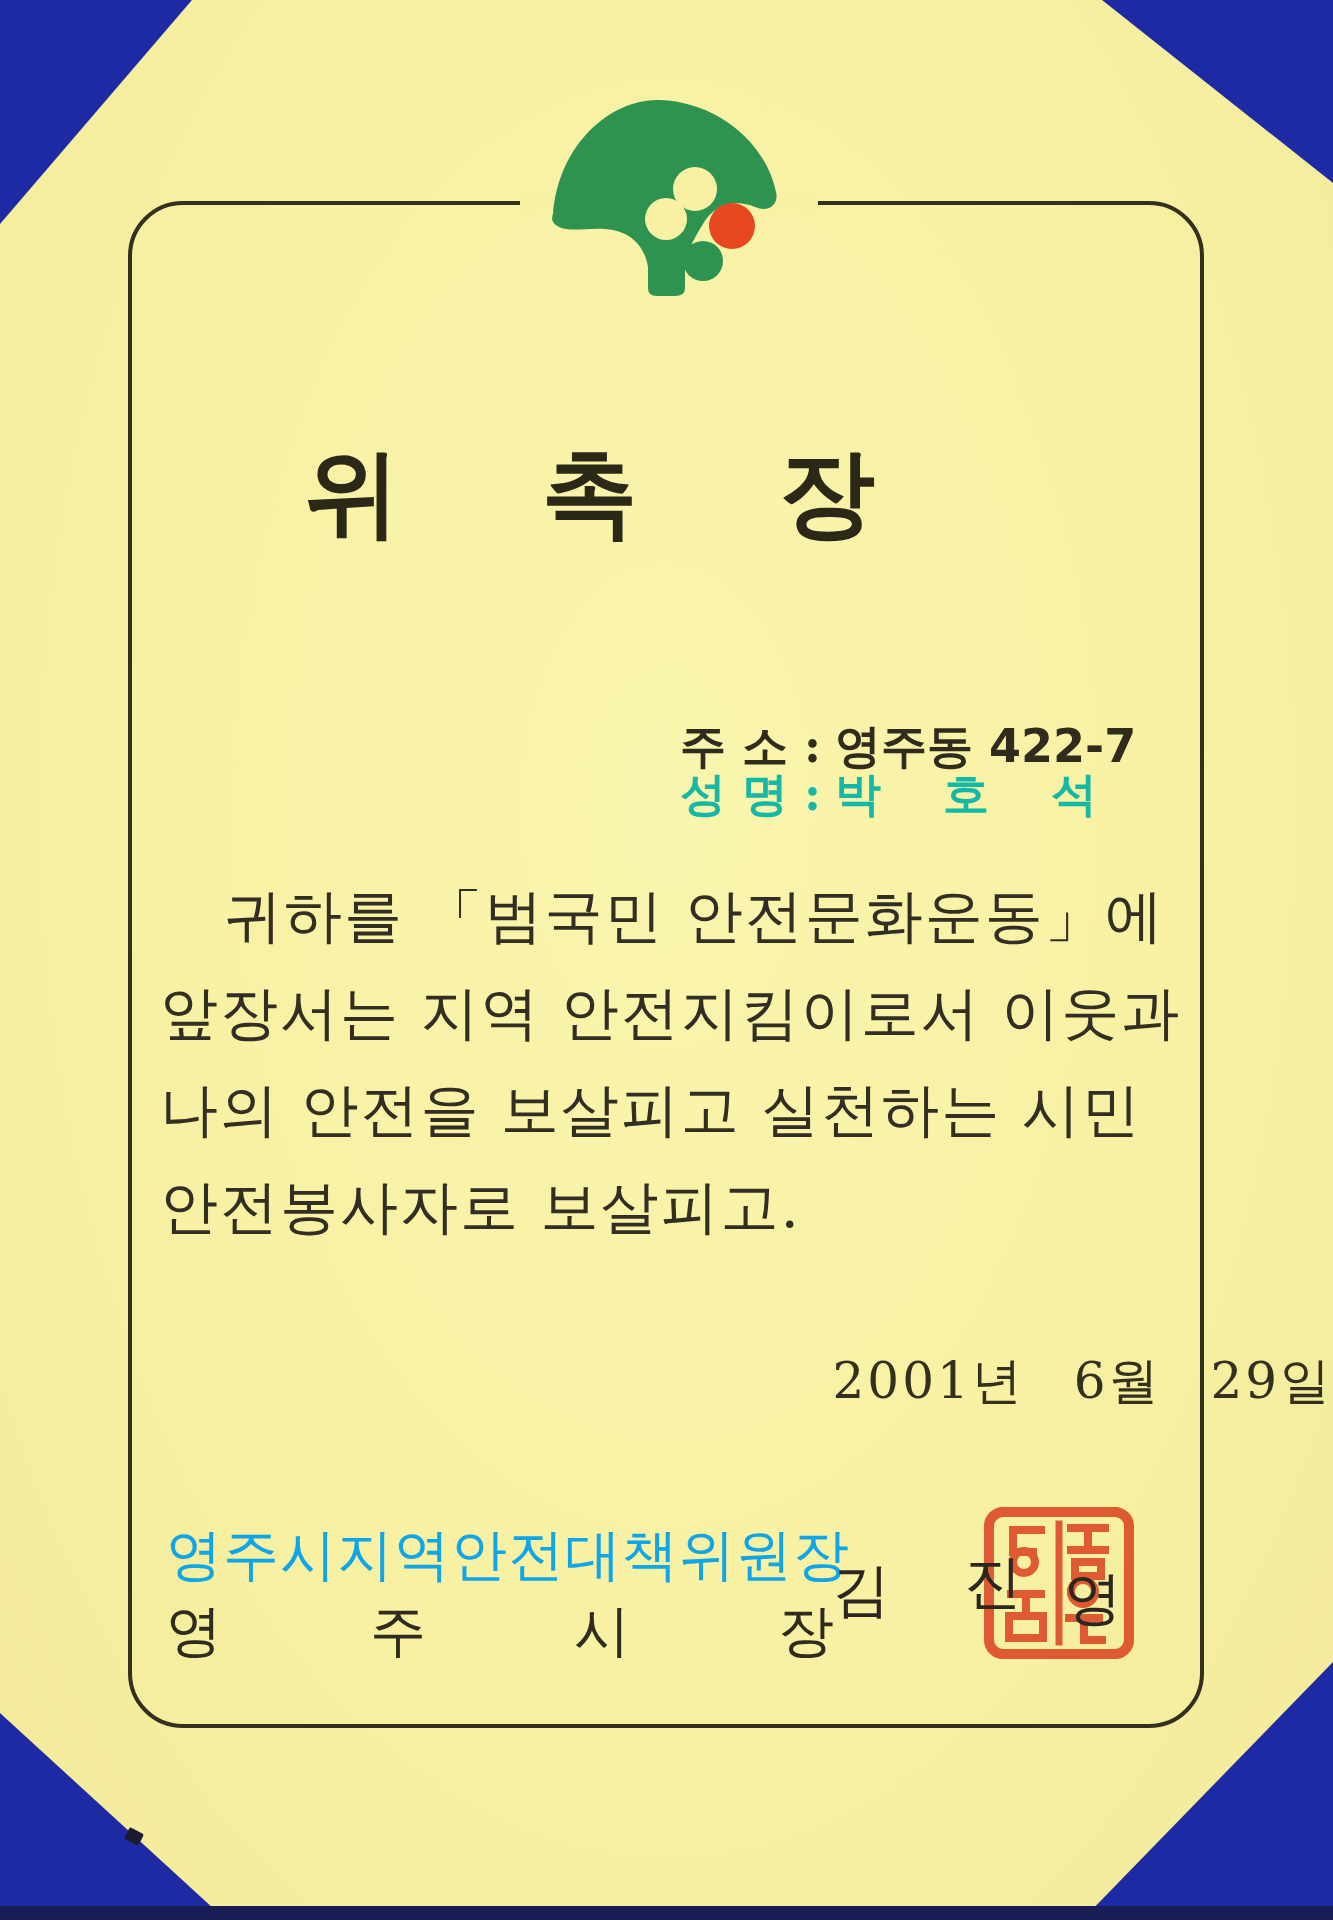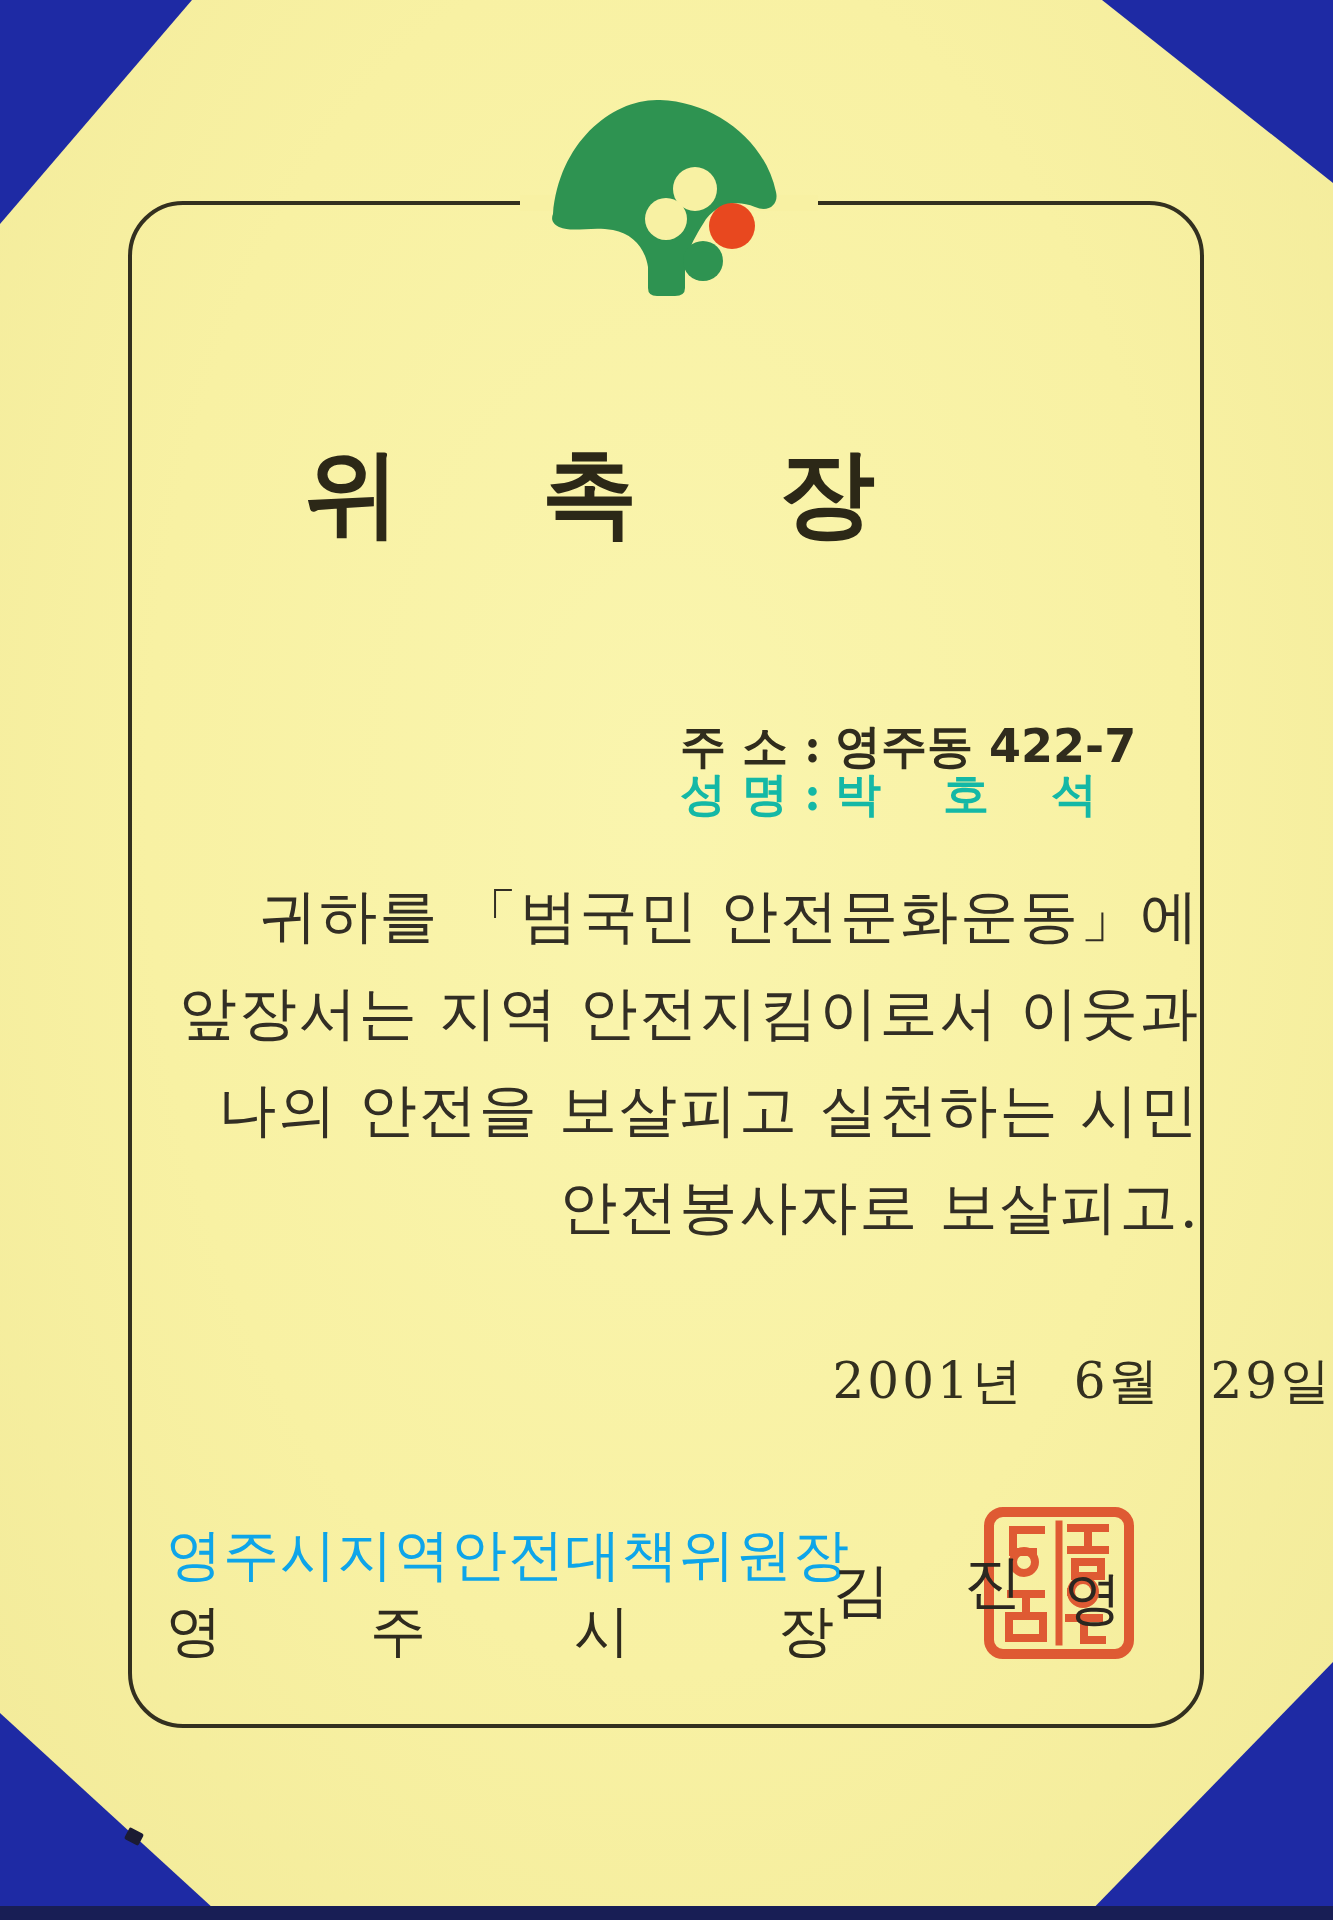--- a/index.html
+++ b/index.html
@@ -35,21 +35,21 @@
   .emblem{position:absolute;left:545px;top:92px;width:240px;height:212px;z-index:4;}
   .txt{position:absolute;color:#2e2a20;z-index:10;white-space:nowrap;}
   .doc-number{left:188px;top:338px;font-size:48px;letter-spacing:4px;font-weight:bold;color:#35311f;}
   .title{left:0;top:430px;width:1185px;text-align:center;font-size:96px;font-weight:bold;
          word-spacing:96px;letter-spacing:6px;color:#2c2817;}
   .addr-row{left:680px;top:684px;font-size:46px;font-weight:bold;color:#302c1d;margin-top:32px;}
   .name-row{left:680px;top:764px;font-size:46px;font-weight:bold;color:#14b8a6;}
   .addr-value{font-family:"DejaVu Sans","Liberation Sans",sans-serif;letter-spacing:0px;margin-left:14px;}
   .name-value{margin-left:14px;word-spacing:46px;}
   .body-par{position:absolute;left:160px;top:868px;width:1040px;z-index:10;
-            font-size:58px;line-height:97px;color:#322e24;font-weight:500;text-align:right;}
+            font-size:58px;line-height:97px;color:#322e24;font-weight:500;}
   .body-line{white-space:nowrap;letter-spacing:2px;}
   .body-line.indent{text-indent:64px;}
   .date-line{left:0;top:1348px;width:1333px;text-align:right;font-size:50px;
              word-spacing:30px;letter-spacing:3px;color:#33301f;}
   .issuer1{left:166px;top:1518px;font-size:56px;font-weight:500;letter-spacing:1px;color:#0ea5e9;}
   .issuer2{position:absolute;left:166px;top:1594px;width:668px;display:flex;
            justify-content:space-between;font-size:56px;font-weight:500;color:#2f2b1e;z-index:10;}
   .signer-char{font-size:58px;font-weight:500;color:#2b2720;z-index:12;}
   .seal{position:absolute;left:983px;top:1506px;width:152px;height:154px;z-index:11;opacity:.92;}
   .speck{

